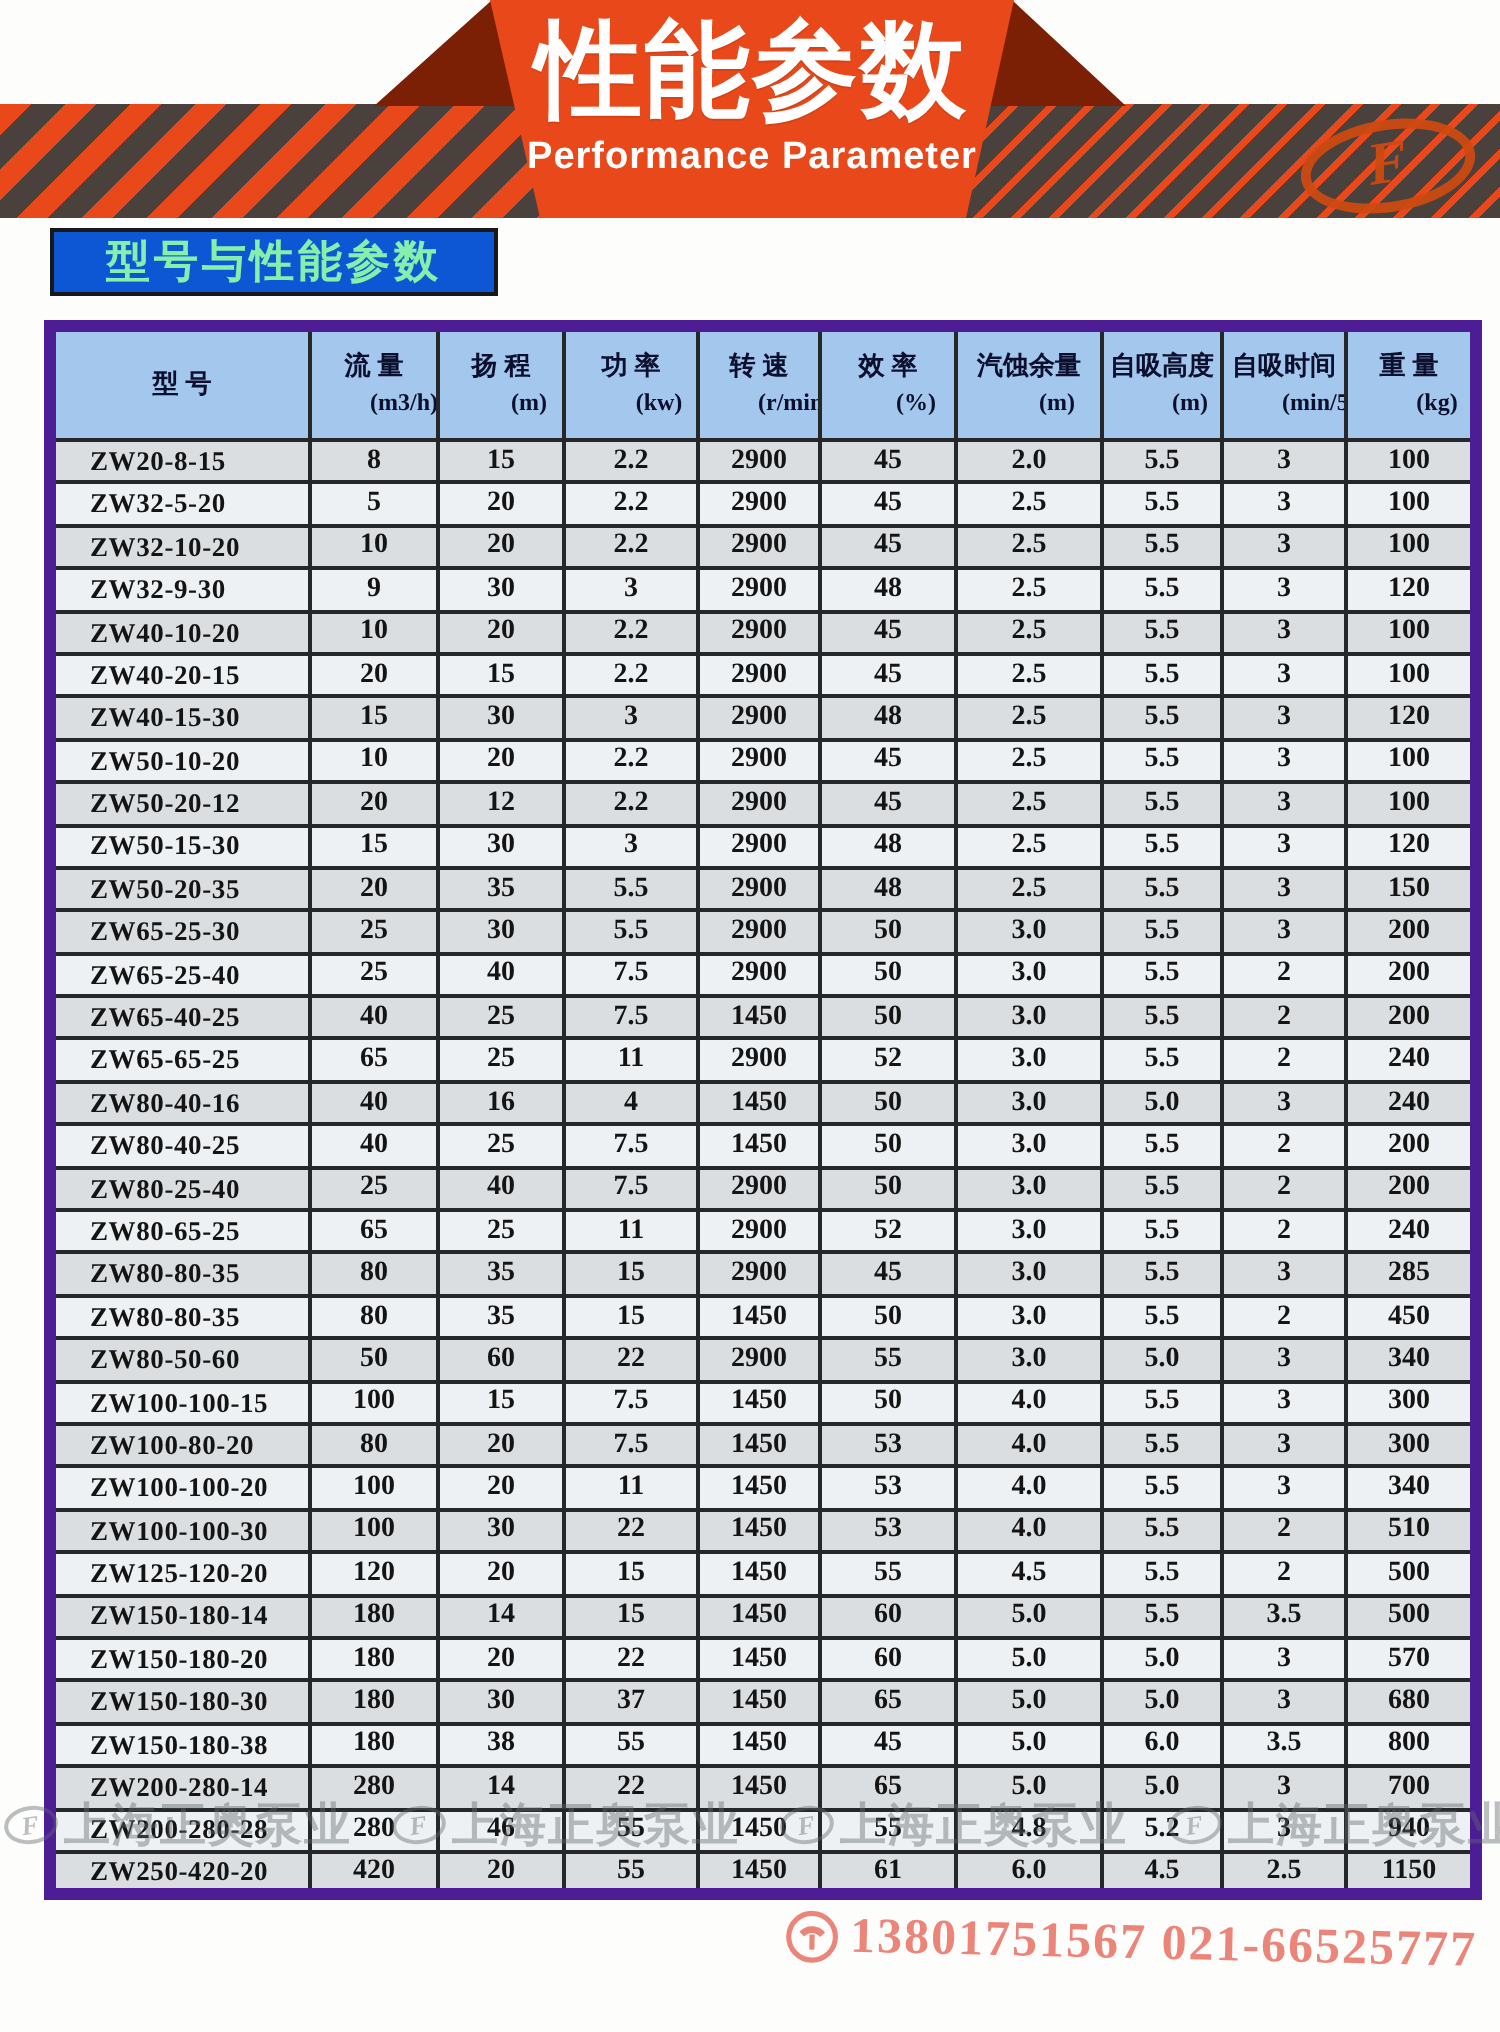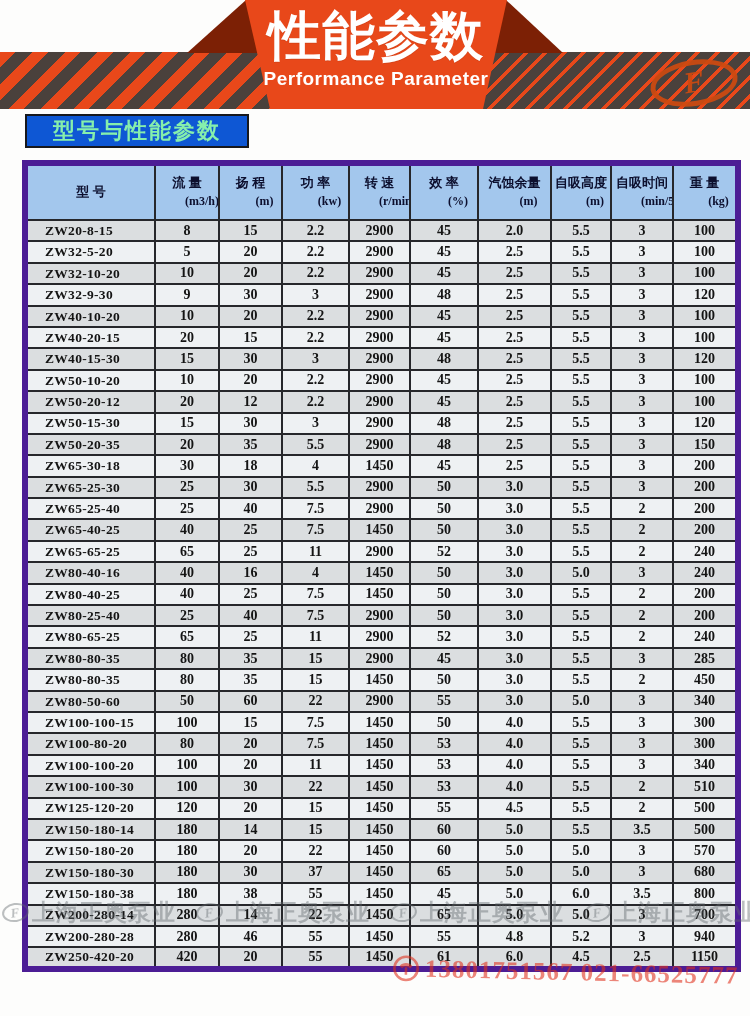--- a/index.html
+++ b/index.html
@@ -290,32 +290,20 @@
           <td class="model">ZW50-20-35</td>
           <td>20</td>
           <td>35</td>
           <td>5.5</td>
           <td>2900</td>
           <td>48</td>
           <td>2.5</td>
           <td>5.5</td>
           <td>3</td>
           <td>150</td>
-        </tr>
-        <tr class="even">
-          <td class="model">ZW65-30-18</td>
-          <td>30</td>
-          <td>18</td>
-          <td>4</td>
-          <td>1450</td>
-          <td>45</td>
-          <td>2.5</td>
-          <td>5.5</td>
-          <td>3</td>
-          <td>200</td>
         </tr>
         <tr class="odd">
           <td class="model">ZW65-25-30</td>
           <td>25</td>
           <td>30</td>
           <td>5.5</td>
           <td>2900</td>
           <td>50</td>
           <td>3.0</td>
           <td>5.5</td>

